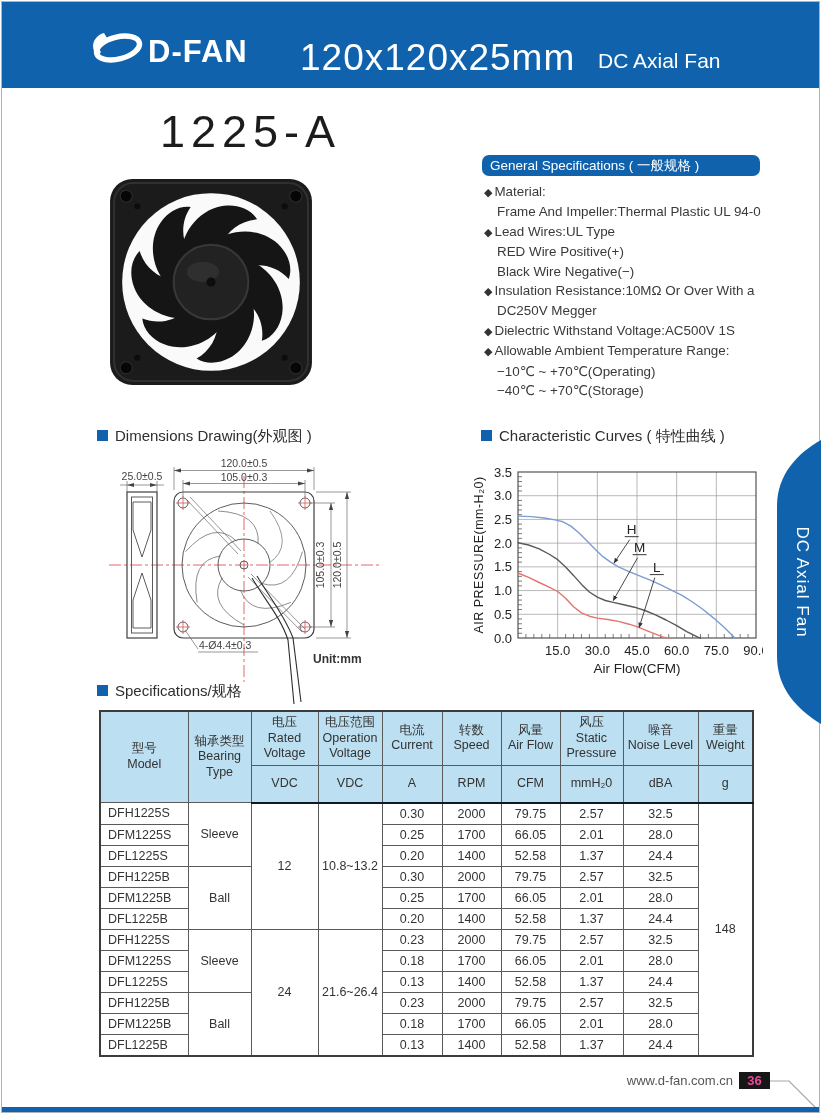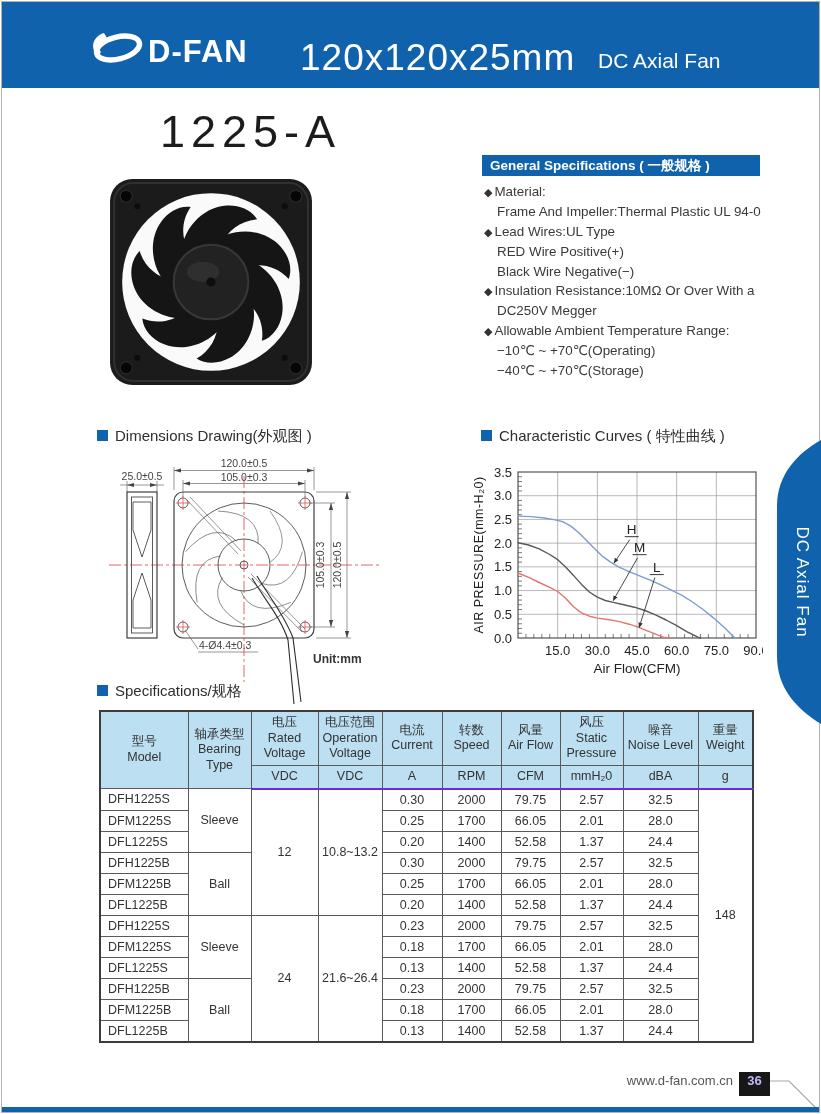--- a/index.html
+++ b/index.html
@@ -10,21 +10,21 @@
   .header-band{position:absolute;left:2px;top:2px;right:2px;height:86px;background:#1062ad;text-align:center;}
   .brand{position:absolute;left:88px;top:26px;width:60px;height:40px;}
   .brand-name{position:absolute;left:146px;top:32px;font-size:31px;font-weight:bold;color:#fff;letter-spacing:1px;}
   .header-size{position:absolute;left:298px;top:35px;font-size:37px;color:#fff;letter-spacing:1px;}
   .header-sub{position:absolute;left:596px;top:47px;font-size:21px;color:#fff;}
   
   .model-title{position:absolute;left:160px;top:106px;font-size:45px;letter-spacing:6px;color:#1c1c1c;font-family:Liberation Sans, sans-serif;}
   .fan-photo{position:absolute;left:110px;top:176px;width:202px;height:212px;}
   
   .gs-band{position:absolute;left:482px;top:155px;width:278px;height:21px;background:#1062ad;
-           color:#fff;font-size:13.5px;font-weight:bold;line-height:21px;padding-left:8px;box-sizing:border-box;}
+           color:#fff;font-size:13.5px;font-weight:normal;line-height:21px;padding-left:8px;box-sizing:border-box;border-radius:7px;}
   .gs-list{position:absolute;left:484px;top:182px;width:300px;font-size:13.4px;line-height:19.4px;color:#3a3a3a;}
   .gs-line{white-space:nowrap;}
   .gs-line.cont{padding-left:13px;}
   .gs-diamond{color:#333;font-size:11px;margin-right:2px;}
   
   .sec-title{position:absolute;font-size:15px;color:#2e2e2e;}
   .sec-bullet{display:inline-block;width:11px;height:11px;background:#1062ad;margin-right:7px;}
   
   svg text{font-family:"Liberation Sans","DejaVu Sans",sans-serif;}
   .dims-svg text{font-size:10.5px;fill:#444;}
@@ -35,27 +35,27 @@
   .cl{stroke:#e05555;stroke-width:0.9;fill:none;stroke-dasharray:12 3 3 3;}
   .clr{stroke:#e05555;stroke-width:0.8;fill:none;}
   .arr{fill:#444;}
   
   .side-tab{position:absolute;left:765px;top:432px;width:56px;height:300px;}
   
   .spec-table{position:absolute;left:99px;top:710px;border-collapse:collapse;table-layout:fixed;width:653px;
               font-size:12.5px;color:#333;}
   .spec-table th,.spec-table td{border:1px solid #5a5a5a;text-align:center;vertical-align:middle;padding:0;}
   .spec-table th{background:#bcdff1;font-weight:normal;white-space:pre-line;line-height:1.25;padding:3px 1px;font-size:12.5px;}
-  .spec-table thead tr:last-child th{border-bottom:2px solid #6d28d9;padding:3px 1px;}
+  .spec-table thead tr:last-child th{border-bottom:2px solid #0f172a;padding:10px 1px;}
   .spec-table{border:2px solid #3c3c3c;}
   .spec-table tbody td{height:20px;}
   .spec-table td.model{text-align:left;padding-left:7px;}
   
   .footer-url{position:absolute;left:545px;top:1073px;width:188px;text-align:right;font-size:13px;color:#555;}
-  .page-badge{position:absolute;left:739px;top:1072px;width:31px;height:24px;background:#171717;color:#c4b5fd;
+  .page-badge{position:absolute;left:739px;top:1072px;width:31px;height:17px;background:#171717;color:#ec4899;
               font-size:13px;font-weight:bold;text-align:center;line-height:18px;}
   .footer-lines{position:absolute;left:0;top:0;width:821px;height:1114px;pointer-events:none;}
   .bottom-strip{position:absolute;left:2px;right:2px;bottom:2px;height:5px;background:#1062ad;}
 </style>
 </head>
 <body>
 
 <div class="page">
   <div class="page-border"></div>
 
@@ -105,20 +105,21 @@
 
   <div class="gs-band">General Specifications ( 一般规格 )</div>
   <div class="gs-list">
       <div class="gs-line "><span class="gs-diamond">◆</span><span>Material:</span></div>
       <div class="gs-line cont"><span>Frame And Impeller:Thermal Plastic UL 94-0</span></div>
       <div class="gs-line "><span class="gs-diamond">◆</span><span>Lead Wires:UL Type</span></div>
       <div class="gs-line cont"><span>RED Wire Positive(+)</span></div>
       <div class="gs-line cont"><span>Black Wire Negative(−)</span></div>
       <div class="gs-line "><span class="gs-diamond">◆</span><span>Insulation Resistance:10MΩ Or Over With a</span></div>
       <div class="gs-line cont"><span>DC250V Megger</span></div>
+      <div class="gs-line "><span class="gs-diamond">◆</span><span>Dielectric Withstand Voltage:AC500V 1S</span></div>
       <div class="gs-line "><span class="gs-diamond">◆</span><span>Allowable Ambient Temperature Range:</span></div>
       <div class="gs-line cont"><span>−10℃ ~ +70℃(Operating)</span></div>
       <div class="gs-line cont"><span>−40℃ ~ +70℃(Storage)</span></div>
     </div>
 
   <div class="sec-title" style="left:481px;top:427px;">
     <span class="sec-bullet"></span><span>Characteristic Curves ( 特性曲线 )</span>
   </div>
   <div class="sec-title" style="left:97px;top:427px;">
     <span class="sec-bullet"></span><span>Dimensions Drawing(外观图 )</span>

